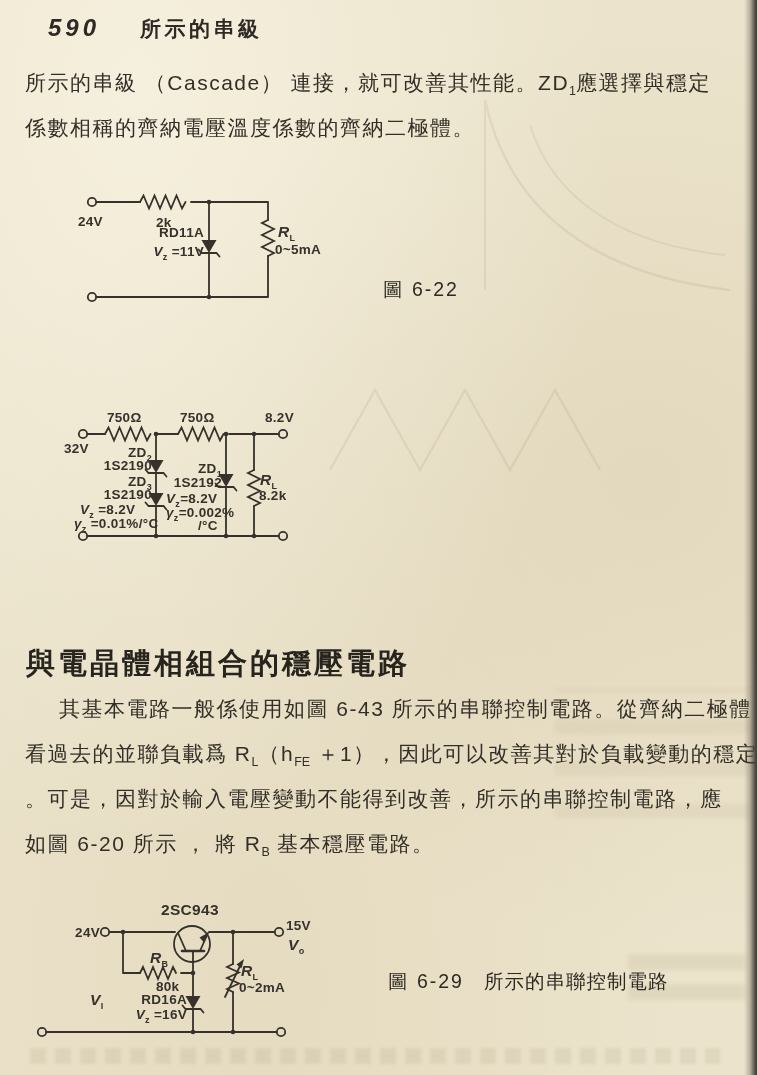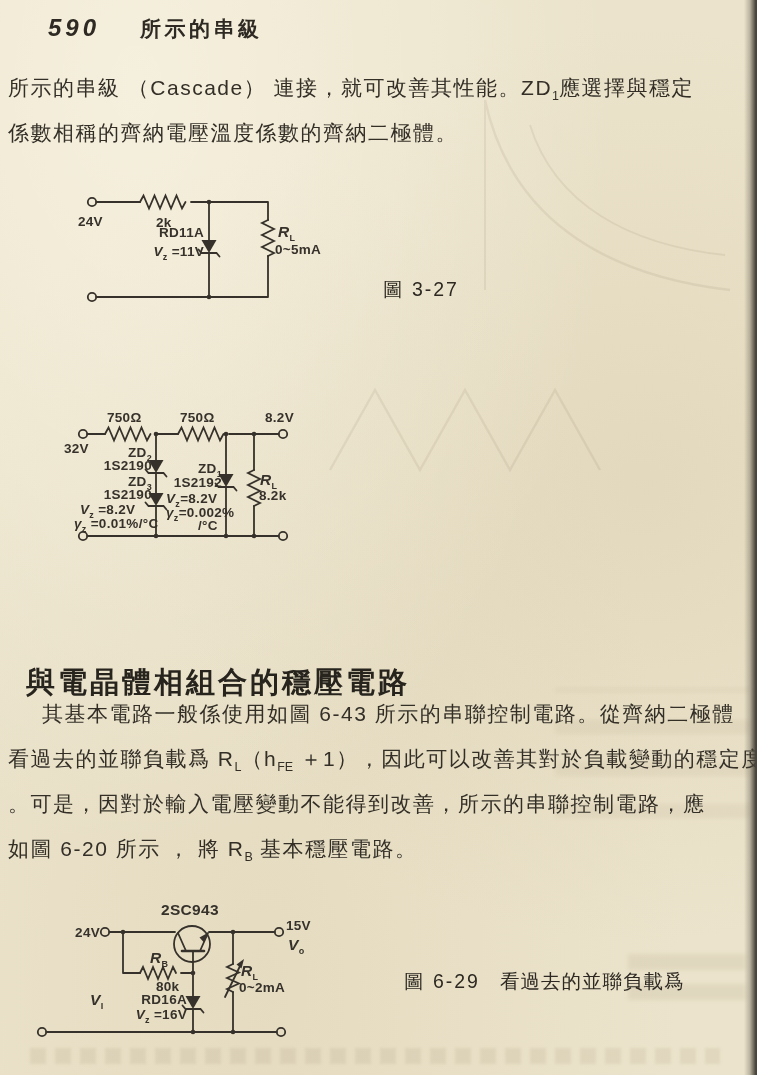--- a/index.html
+++ b/index.html
@@ -10,23 +10,23 @@
       radial-gradient(ellipse at 18% 8%, rgba(255,252,240,.5), rgba(255,252,240,0) 55%),
       radial-gradient(ellipse at 85% 45%, rgba(196,180,142,.22), rgba(196,180,142,0) 55%),
       radial-gradient(ellipse at 35% 92%, rgba(205,189,152,.20), rgba(205,189,152,0) 60%),
       #ebe3cb;}
   .edge-right{position:absolute;top:0;right:0;width:13px;height:100%;
     background:linear-gradient(to right, rgba(72,66,54,0), rgba(72,66,54,.30) 45%, #49443a 90%);}
   .header{position:absolute;left:16px;top:14px;display:flex;align-items:baseline;gap:40px;margin-left:32px;}
   .pagenum{font-size:24px;font-weight:bold;font-style:italic;letter-spacing:4px;}
   .booktitle{font-size:21px;font-weight:bold;letter-spacing:3.5px;}
   .para{position:absolute;font-size:21px;letter-spacing:1.5px;white-space:nowrap;color:#332f27;}
-  .para .pline{height:45px;line-height:48px;}
+  .para .pline{height:45px;line-height:37px;margin-left:17px;}
   .sub{font-size:12.5px;vertical-align:-5px;letter-spacing:0;}
-  .heading{position:absolute;left:26px;top:663px;font-size:29px;font-weight:bold;letter-spacing:3px;color:#27241e;}
+  .heading{position:absolute;left:26px;top:644px;font-size:29px;font-weight:bold;letter-spacing:3px;color:#27241e;}
   .caption{position:absolute;display:flex;gap:20px;font-size:19.5px;letter-spacing:1px;color:#2d2922;}
   .capfig{letter-spacing:2px;}
   .fig{position:absolute;}
   svg .wire{stroke:#36322b;stroke-width:1.8;fill:none;stroke-linecap:round;}
   svg .dot{fill:#36322b;stroke:none;}
   svg text{font-family:"Liberation Sans",sans-serif;font-weight:bold;fill:#36322b;font-size:13.5px;letter-spacing:.3px;}
   svg text.big{font-size:15.5px;}
   svg .ss{font-size:9px;}
   svg .it{font-style:italic;}
   .bleed{position:absolute;pointer-events:none;}
@@ -88,21 +88,21 @@
     <g>
       <text x="0" y="51">24V</text>
       <text x="78" y="52">2k</text>
       <text x="126" y="62" text-anchor="end">RD11A</text>
       <text x="126" y="81" text-anchor="end"><tspan class="it">V</tspan><tspan class="ss" dy="3.5">z</tspan><tspan dy="-3.5"> =11V</tspan></text>
       <text class="big" x="200" y="62"><tspan class="it">R</tspan><tspan class="ss" dy="3.5">L</tspan></text>
       <text x="197" y="79">0~5mA</text>
     </g>
   </svg>
   <div class="caption" style="left:383px;top:276px;">
-    <span class="capfig">圖 3-27</span>
+    <span class="capfig">圖 6-22</span>
   </div>
 
   <svg class="fig" style="left:60px;top:400px;" width="310" height="150" viewBox="0 0 310 150">
     <g class="wire">
       <circle cx="23" cy="34" r="4.2"></circle>
       <circle cx="23" cy="136" r="4.2"></circle>
       <circle cx="223" cy="34" r="4.2"></circle>
       <circle cx="223" cy="136" r="4.2"></circle>
       <path d="M27.2,34 H45"></path>
       <path d="M45,34 l3.5,-6.5 l5.5,13 l5.5,-13 l5.5,13 l5.5,-13 l5.5,13 l5.5,-13 l5.5,13 l3.5,-6.5"></path>
@@ -188,19 +188,19 @@
       <text class="big" x="260" y="58"><tspan class="it">V</tspan><tspan class="ss" dy="3.5">o</tspan></text>
       <text class="big" x="122" y="71"><tspan class="it">R</tspan><tspan class="ss" dy="3.5">B</tspan></text>
       <text x="128" y="99">80k</text>
       <text class="big" x="62" y="113"><tspan class="it">V</tspan><tspan class="ss" dy="3.5">I</tspan></text>
       <text x="159" y="112" text-anchor="end">RD16A</text>
       <text x="159" y="127" text-anchor="end"><tspan class="it">V</tspan><tspan class="ss" dy="3.5">z</tspan><tspan dy="-3.5"> =16V</tspan></text>
       <text class="big" x="213" y="84"><tspan class="it">R</tspan><tspan class="ss" dy="3.5">L</tspan></text>
       <text x="211" y="100">0~2mA</text>
     </g>
   </svg>
-  <div class="caption" style="left:388px;top:968px;margin-left:16px;">
+  <div class="caption" style="left:388px;top:968px;">
     <span class="capfig">圖 6-29</span>
-    <span>看過去的並聯負載爲</span>
+    <span>所示的串聯控制電路</span>
   </div>
 
   <div class="edge-right"></div>
 </div>
 
 </body></html>

